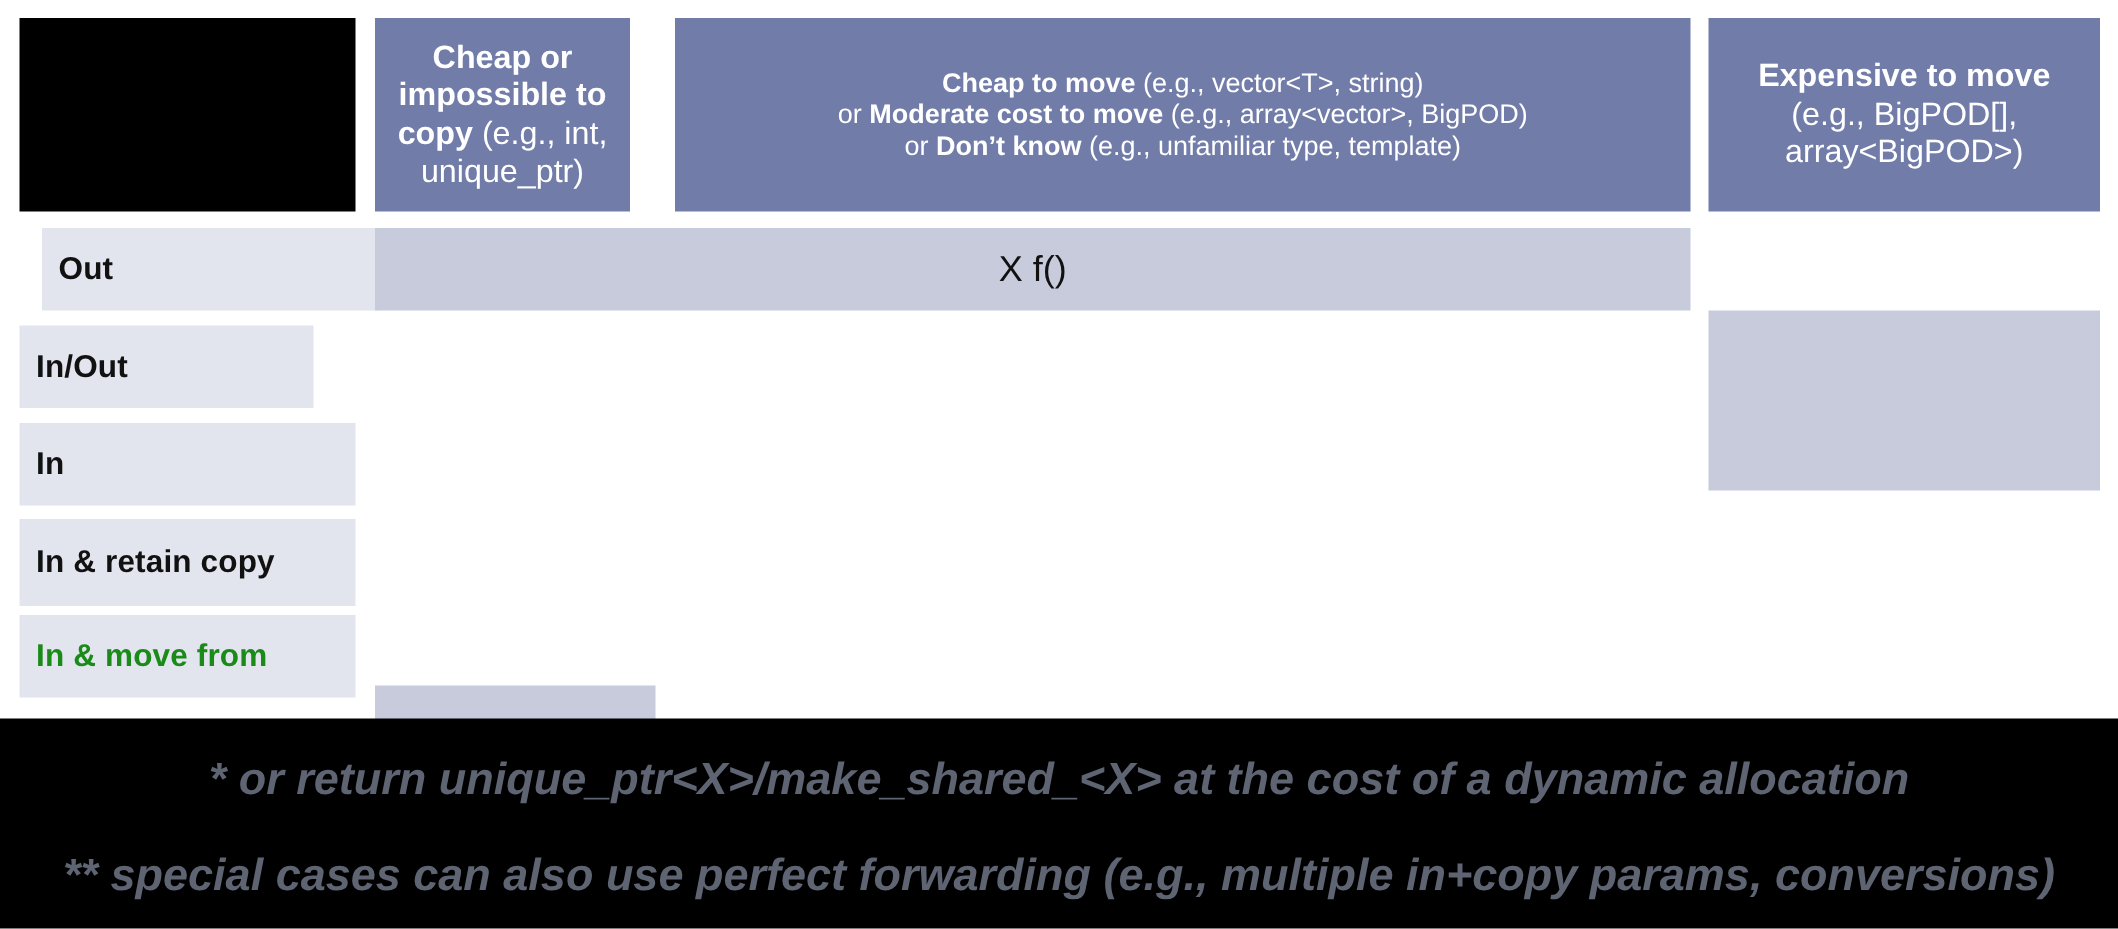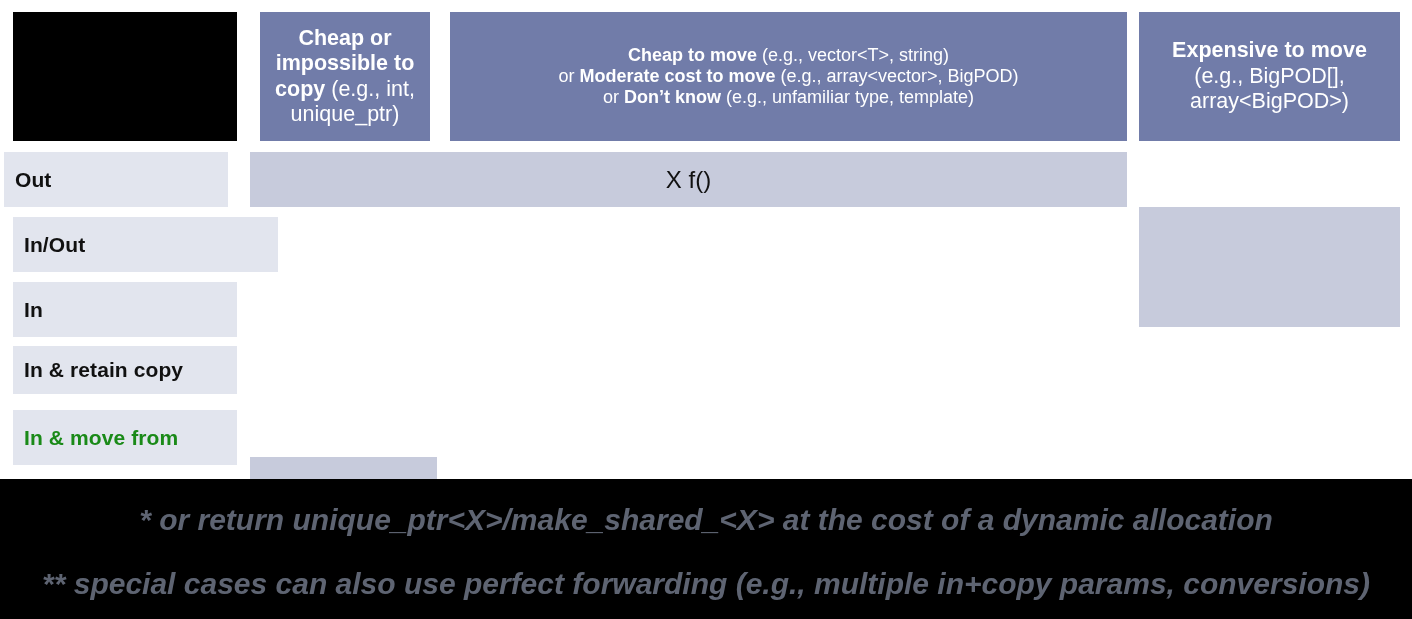--- a/index.html
+++ b/index.html
@@ -100,21 +100,21 @@
   .note-1 { top: 24px; }
   .note-2 { top: 88px; }
 </style>
 </head>
 <body>
 
 <div id="stage">
 
   <div class="box blackbox" style="left:13px; top:12px; width:224px; height:129px;"></div>
 
-  <div class="box hdr hdr-narrow" style="left:260px; top:12px; width:170px; height:129px;">
+  <div class="box hdr hdr-narrow" style="left:250px; top:12px; width:170px; height:129px;">
     <div class="inner">
       <span class="b">Cheap or</span><br>
       <span class="b">impossible to</span><br>
       <span class="b">copy</span><span class="n"> (e.g., int,</span><br>
       <span class="n">unique_ptr)</span>
     </div>
   </div>
 
   <div class="box hdr hdr-wide" style="left:450px; top:12px; width:677px; height:129px;">
     <div class="inner">
@@ -125,33 +125,33 @@
   </div>
 
   <div class="box hdr hdr-narrow" style="left:1139px; top:12px; width:261px; height:129px;">
     <div class="inner">
       <span class="b">Expensive to move</span><br>
       <span class="n">(e.g., BigPOD[],</span><br>
       <span class="n">array&lt;BigPOD&gt;)</span>
     </div>
   </div>
 
-  <div class="box rowlabel" style="left:4px; top:152px; width:224px; height:55px;">
+  <div class="box rowlabel" style="left:28px; top:152px; width:224px; height:55px;">
     <span>Out</span>
   </div>
 
-  <div class="box rowlabel" style="left:13px; top:217px; width:265px; height:55px;">
+  <div class="box rowlabel" style="left:13px; top:217px; width:196px; height:55px;">
     <span>In/Out</span>
   </div>
 
   <div class="box rowlabel" style="left:13px; top:282px; width:224px; height:55px;">
     <span>In</span>
   </div>
 
-  <div class="box rowlabel" style="left:13px; top:346px; width:224px; height:48px;">
+  <div class="box rowlabel" style="left:13px; top:346px; width:224px; height:58px;">
     <span>In &amp; retain copy</span>
   </div>
 
   <div class="box rowlabel green" style="left:13px; top:410px; width:224px; height:55px;">
     <span>In &amp; move from</span>
   </div>
 
   <div class="box cell" style="left:250px; top:152px; width:877px; height:55px;">
     <span class="txt">X f()</span>
   </div>

